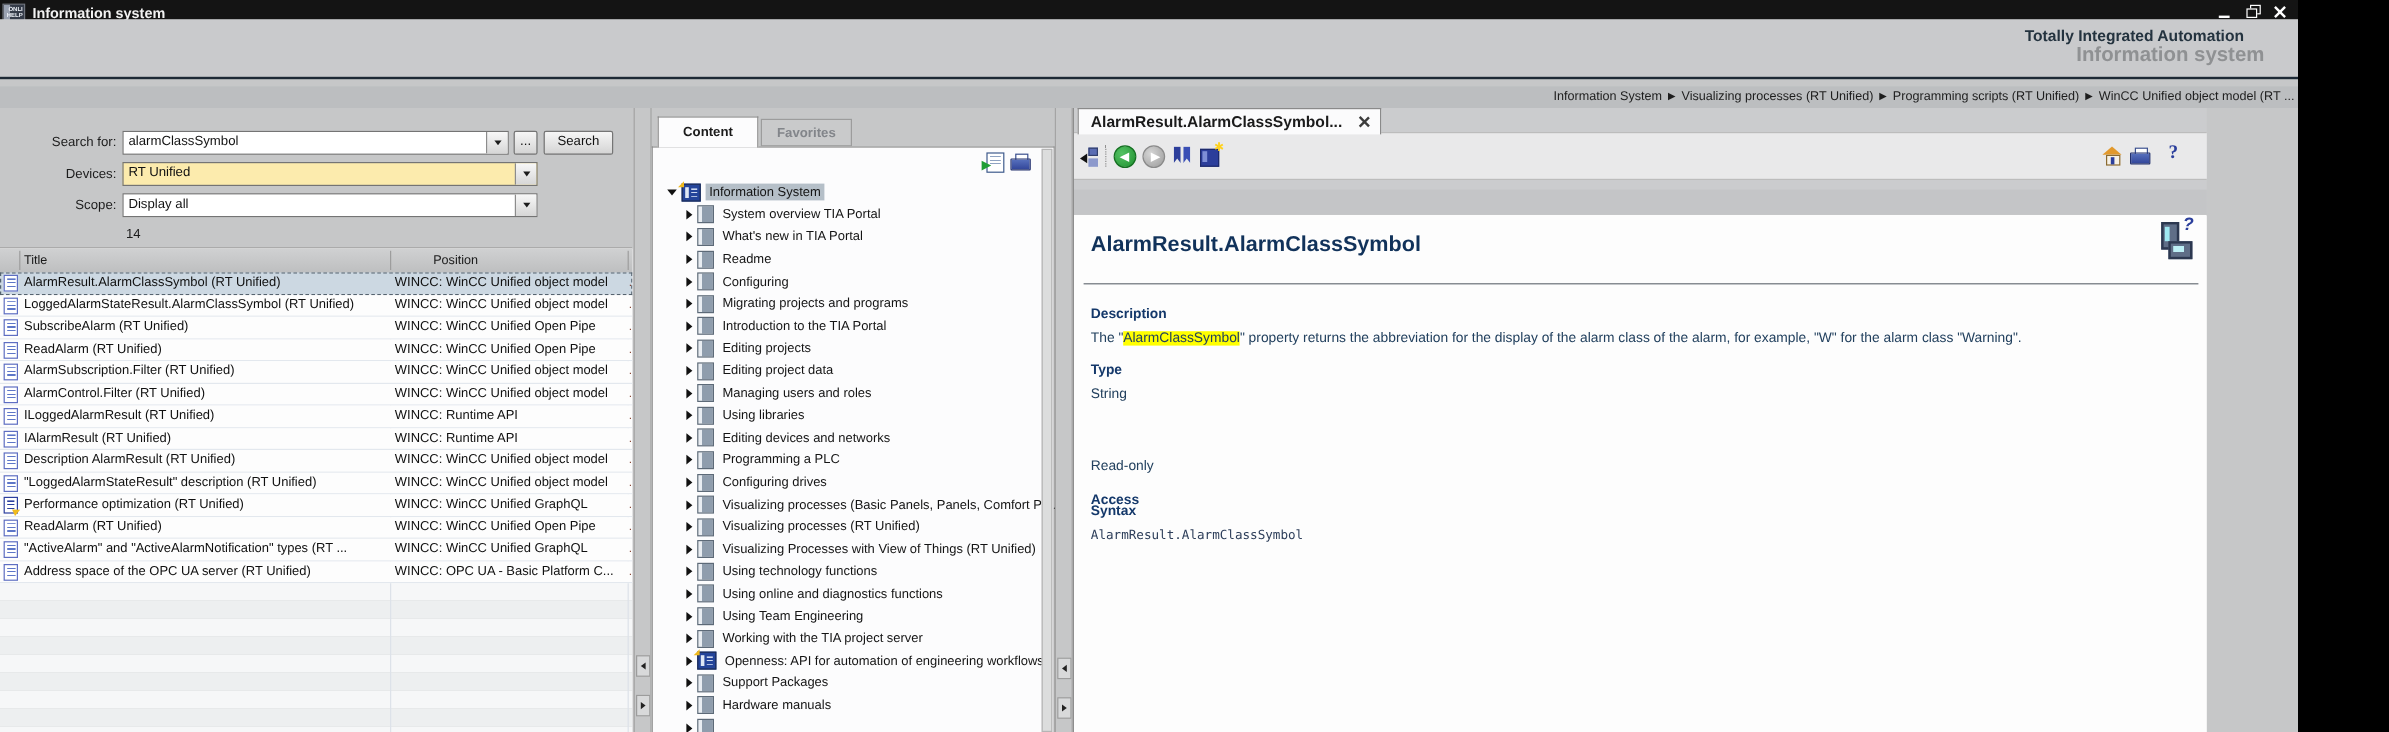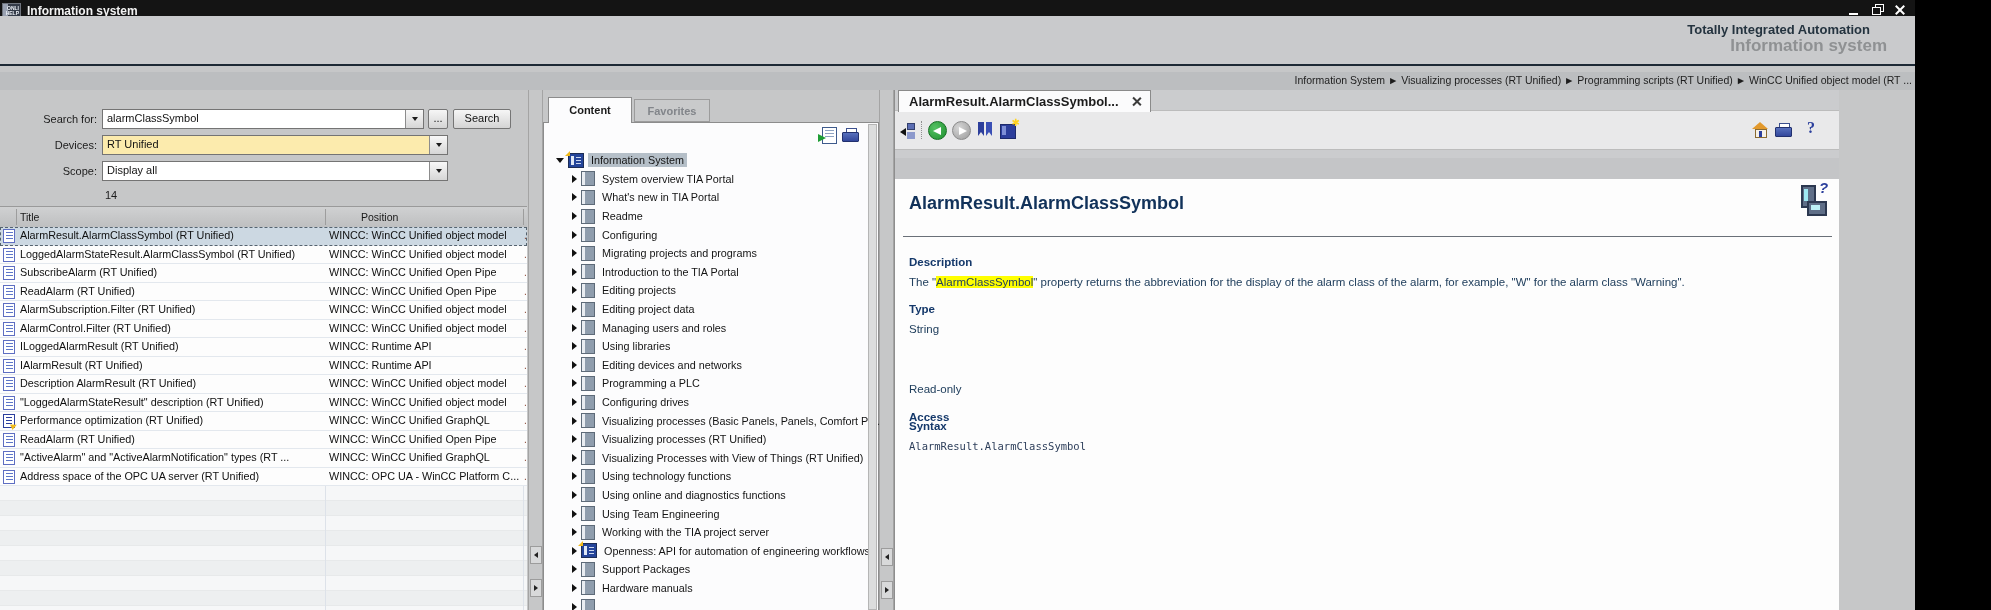--- a/index.html
+++ b/index.html
@@ -300,21 +300,21 @@
             <span class="t1">"ActiveAlarm" and "ActiveAlarmNotification" types (RT ...</span>
             <span class="t2">WINCC: WinCC Unified GraphQL</span>
             <span class="t3">.</span>
           </div>
             <div class="trow">
             <span class="cicon">
               <span class="doc-ic"></span>
               
             </span>
             <span class="t1">Address space of the OPC UA server (RT Unified)</span>
-            <span class="t2">WINCC: OPC UA - WinCC Platform C...</span>
+            <span class="t2">WINCC: OPC UA - Basic Platform C...</span>
             <span class="t3">.</span>
           </div>
           </div>
     </div>
   </div>
 
   <div class="split" style="left:528px;">
     <span class="sp-btn" style="top:456px;">
           <i class="tri-l"></i>
         </span>

